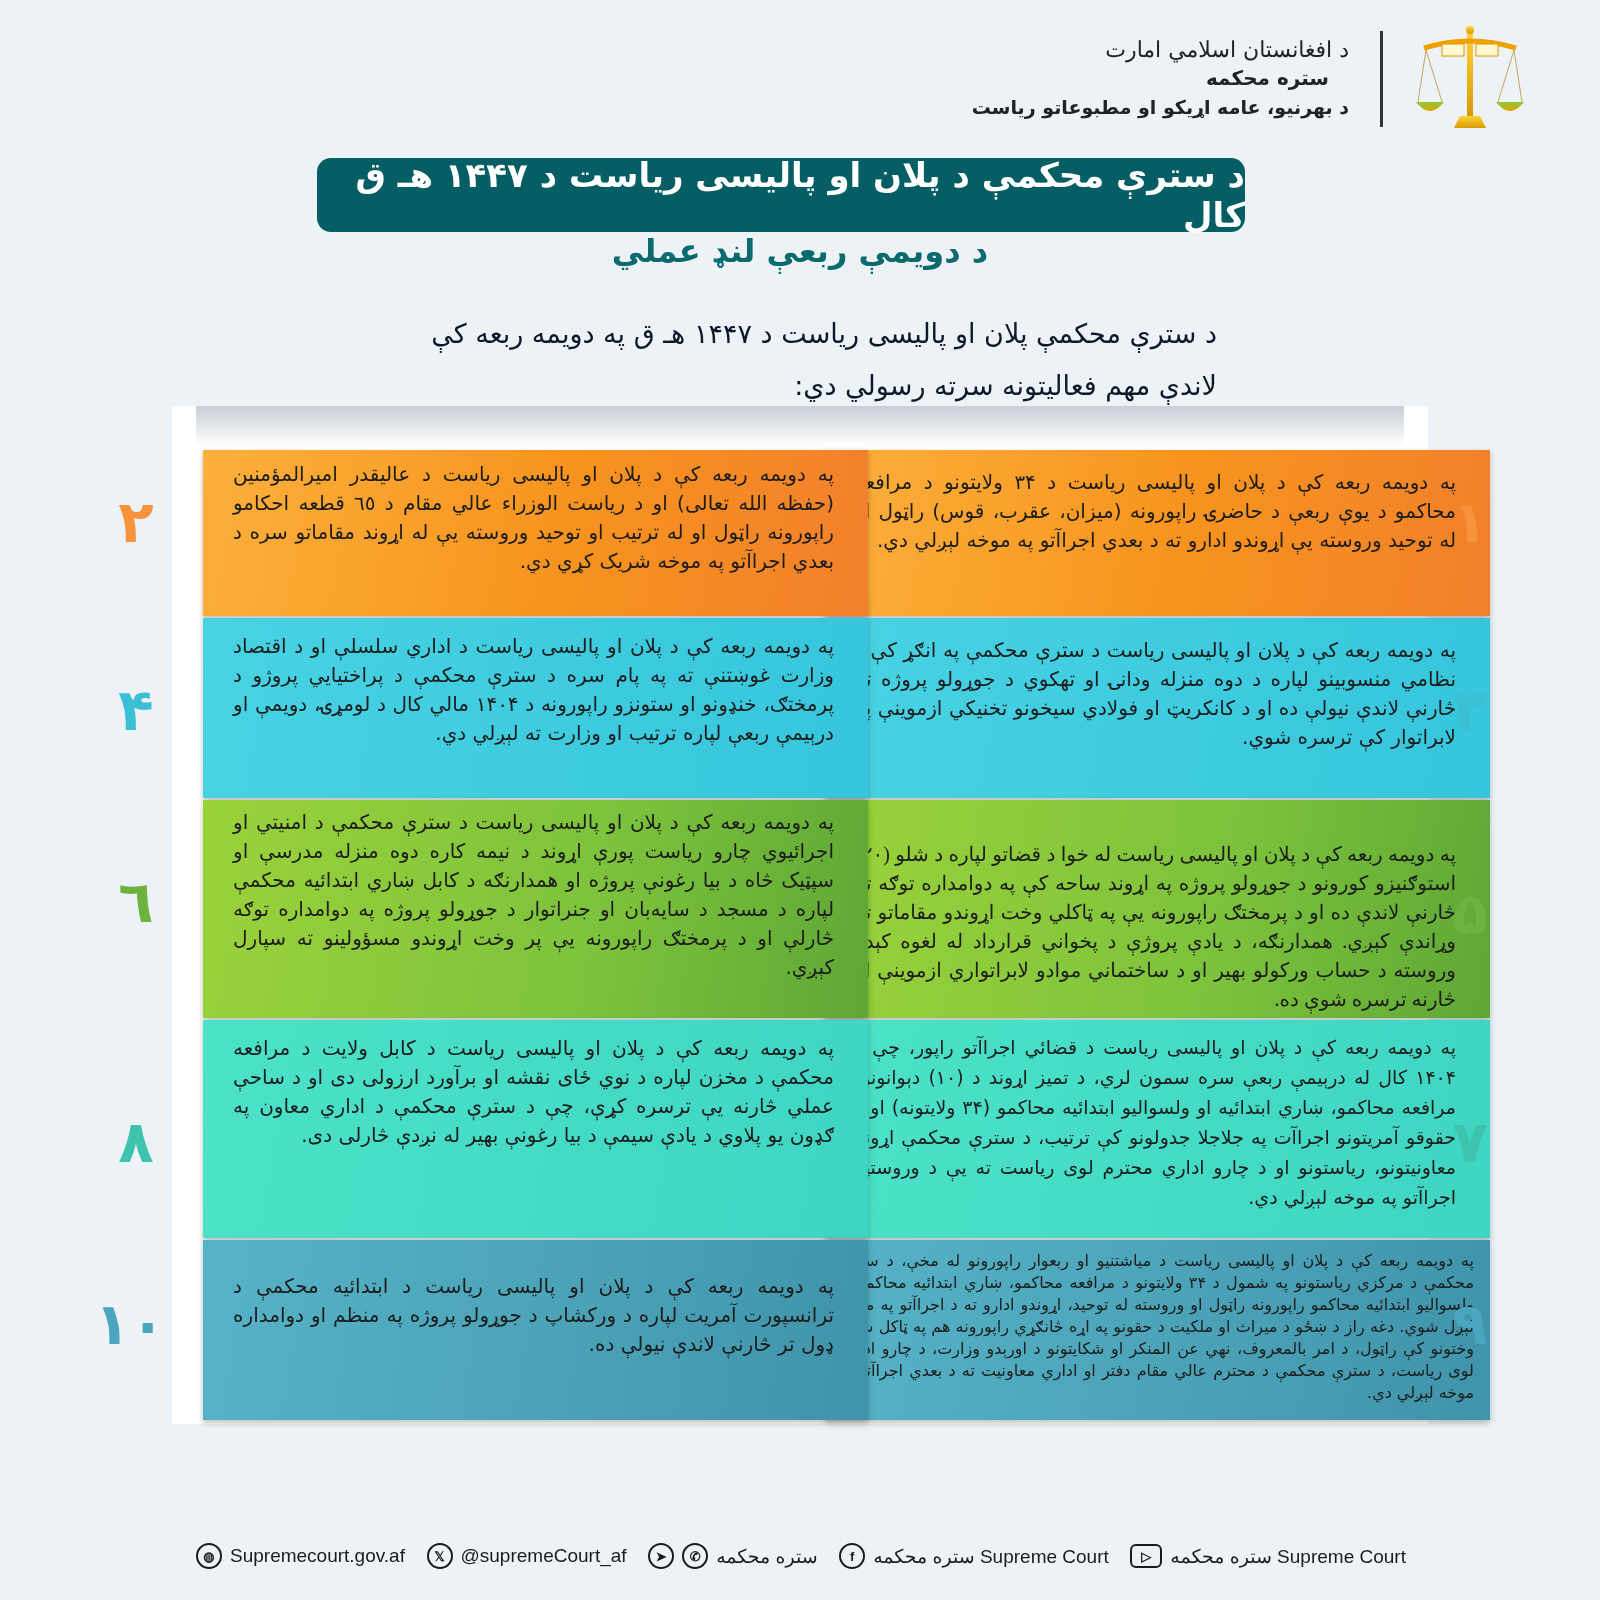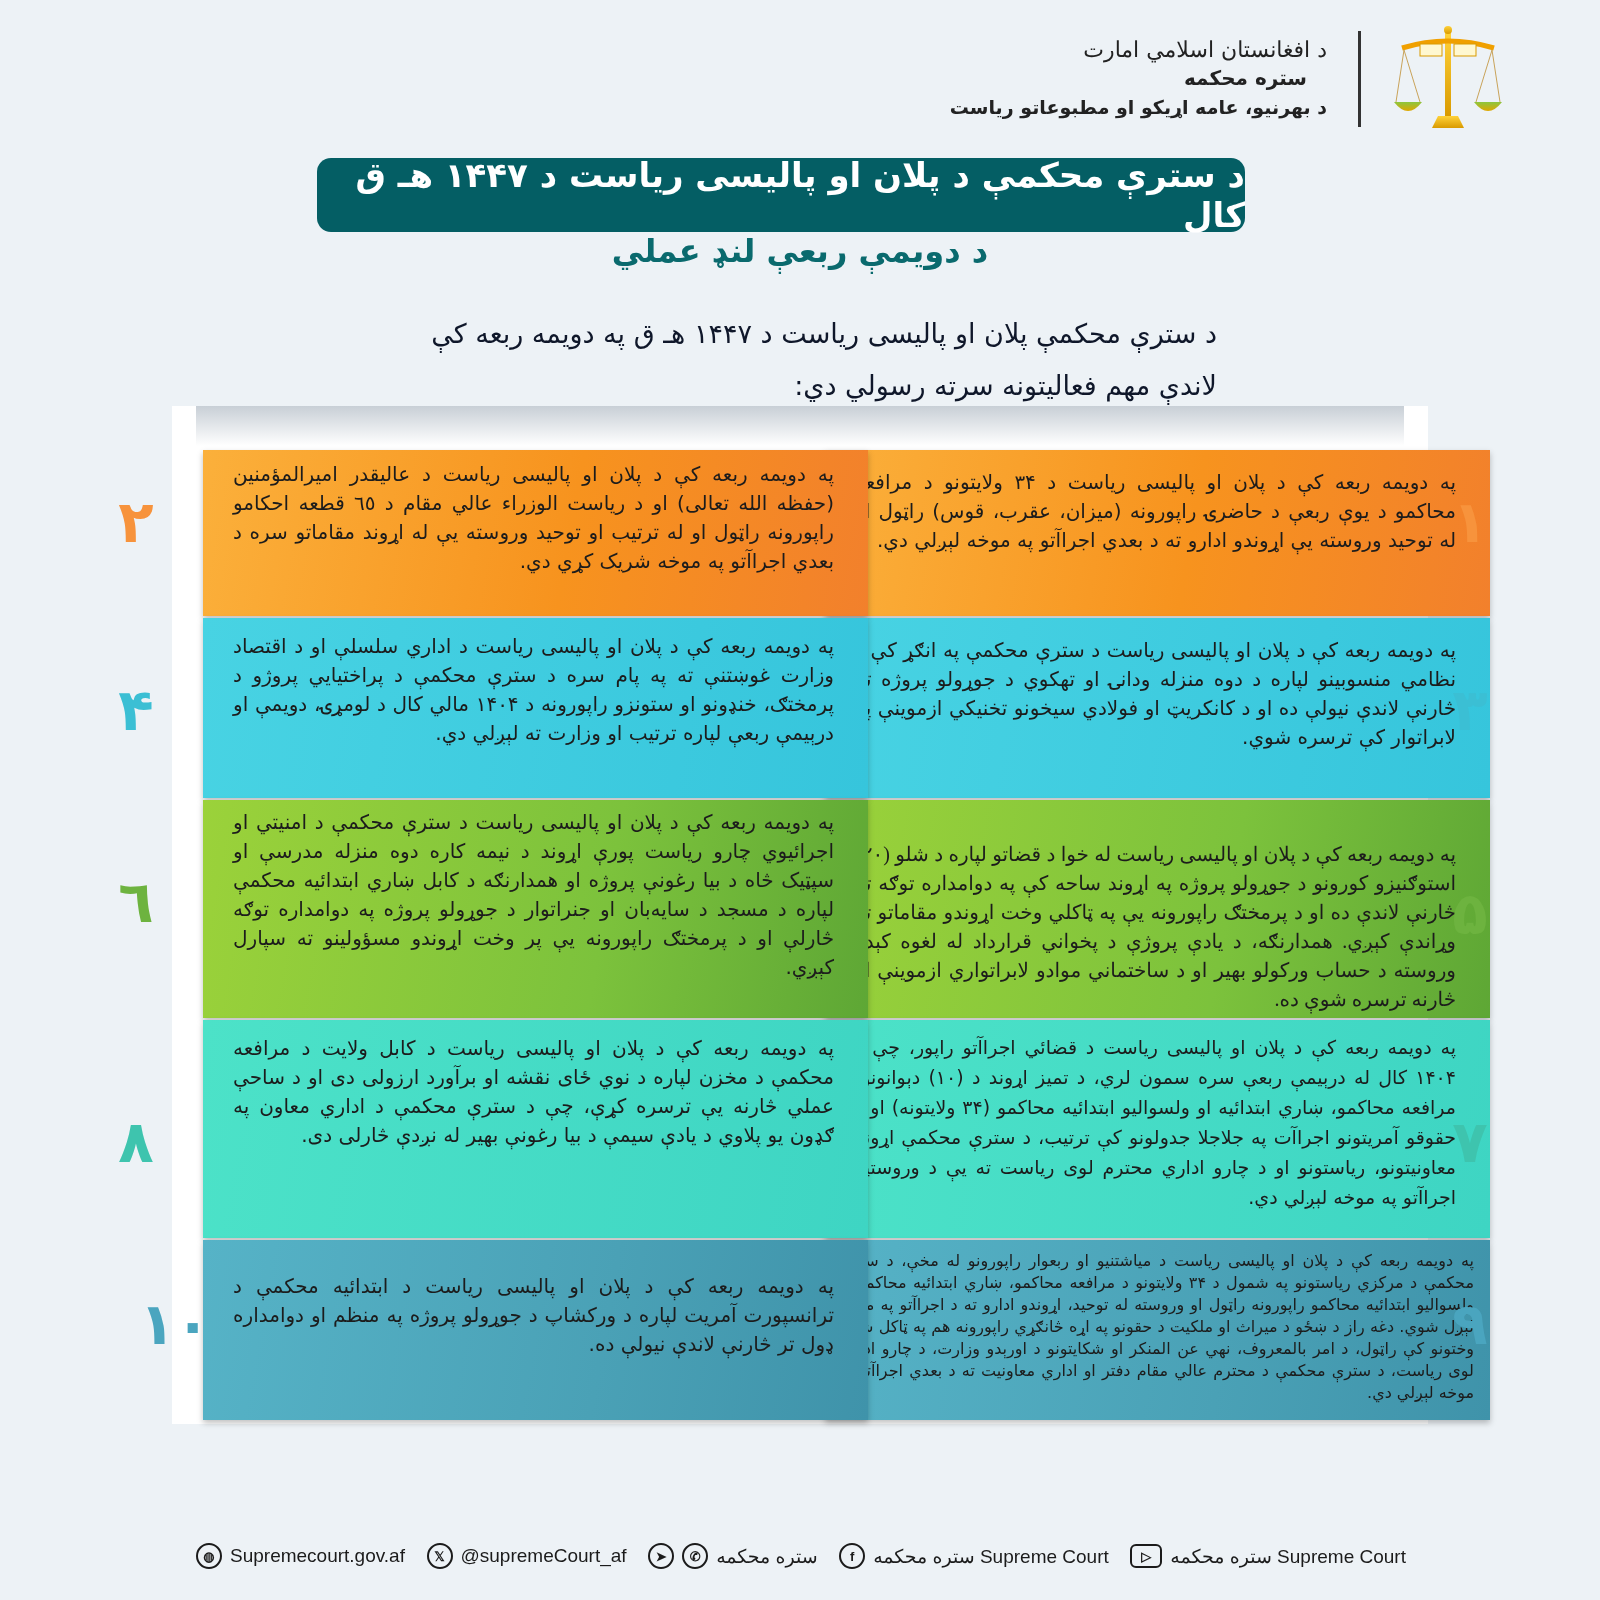--- a/index.html
+++ b/index.html
@@ -5,21 +5,21 @@
   * { box-sizing: border-box; margin: 0; padding: 0; }
   html, body { width: 1600px; height: 1600px; }
   body {
     background: #edf2f6;
     font-family: "DejaVu Sans", sans-serif;
     color: #1d1d1d;
     position: relative;
     overflow: hidden;
   }
   .header {
-    position: absolute; top: 24px; right: 96px;
+    position: absolute; top: 24px; right: 74px;
     display: flex; align-items: center; gap: 31px;
   }
   .header-text { text-align: right; direction: rtl; }
   .header-line1 { font-family: "DejaVu Serif", serif; font-size: 22px; color: #222; line-height: 28px; }
   .header-line2 { font-size: 20px; font-weight: bold; color: #222; line-height: 28px; margin-right: 20px;}
   .header-line3 { font-size: 19px; font-weight: bold; color: #222; line-height: 30px; }
   .header-divider { width: 3px; height: 96px; background: #333; }
   .logo { width: 112px; height: 110px; }
 
   .title-bar {
@@ -159,21 +159,21 @@
 <div class="num" style="left:1430px;top:488px;color:#f7933c;">۱</div>
 <div class="num" style="left:1430px;top:676px;color:#3bbfd4;">۳</div>
 <div class="num" style="left:1430px;top:880px;color:#6db33f;">۵</div>
 <div class="num" style="left:1430px;top:1108px;color:#3ec4ae;">۷</div>
 <div class="num" style="left:1430px;top:1290px;color:#4aa5bf;">۹</div>
 
 <div class="num" style="left:96px;top:488px;color:#f7933c;">۲</div>
 <div class="num" style="left:96px;top:676px;color:#3bbfd4;">۴</div>
 <div class="num" style="left:96px;top:868px;color:#6db33f;">٦</div>
 <div class="num" style="left:96px;top:1108px;color:#3ec4ae;">۸</div>
-<div class="num" style="left:90px;top:1290px;color:#4aa5bf;margin-left:45px;">۱۰</div>
+<div class="num" style="left:90px;top:1290px;color:#4aa5bf;">۱۰</div>
 
 <div class="footer">
   <div class="footer-item">
     <span class="ficon">◍</span>
     <span>Supremecourt.gov.af</span>
   </div>
   <div class="footer-item">
     <span class="ficon">𝕏</span>
     <span>@supremeCourt_af</span>
   </div>

